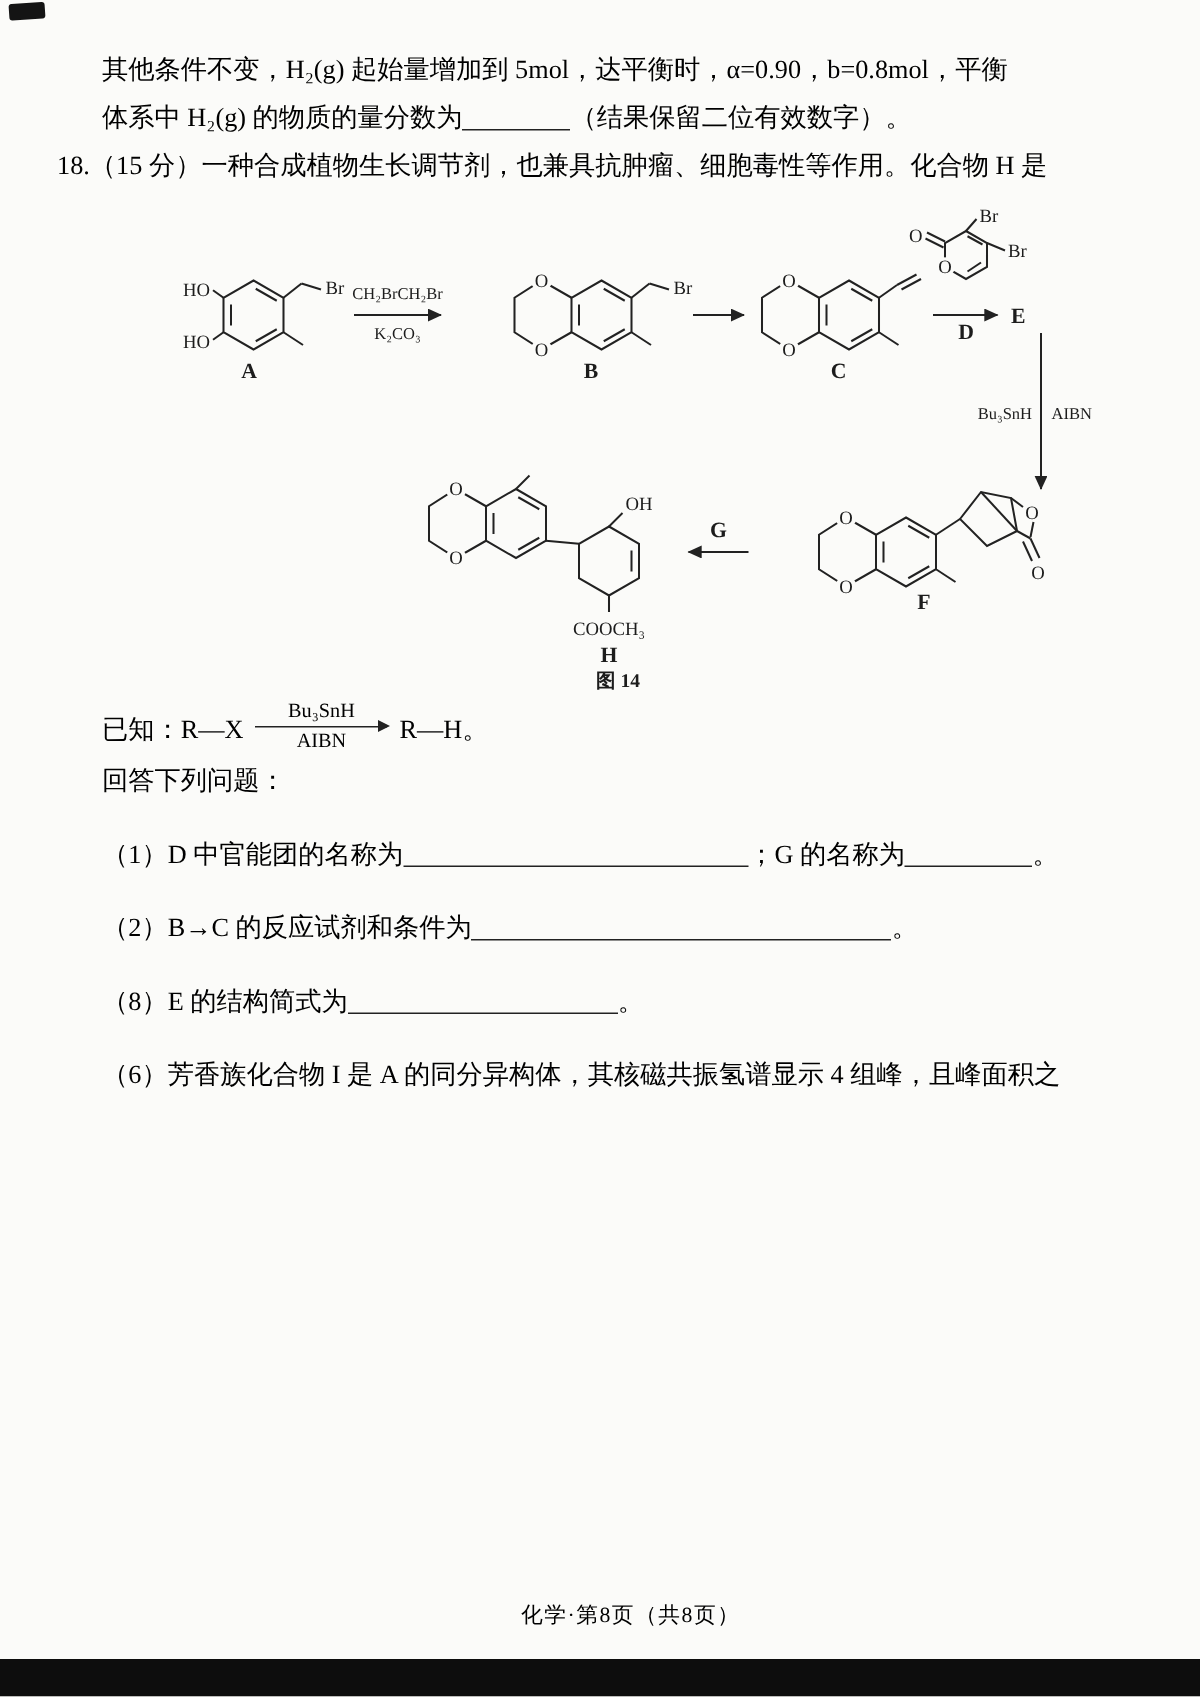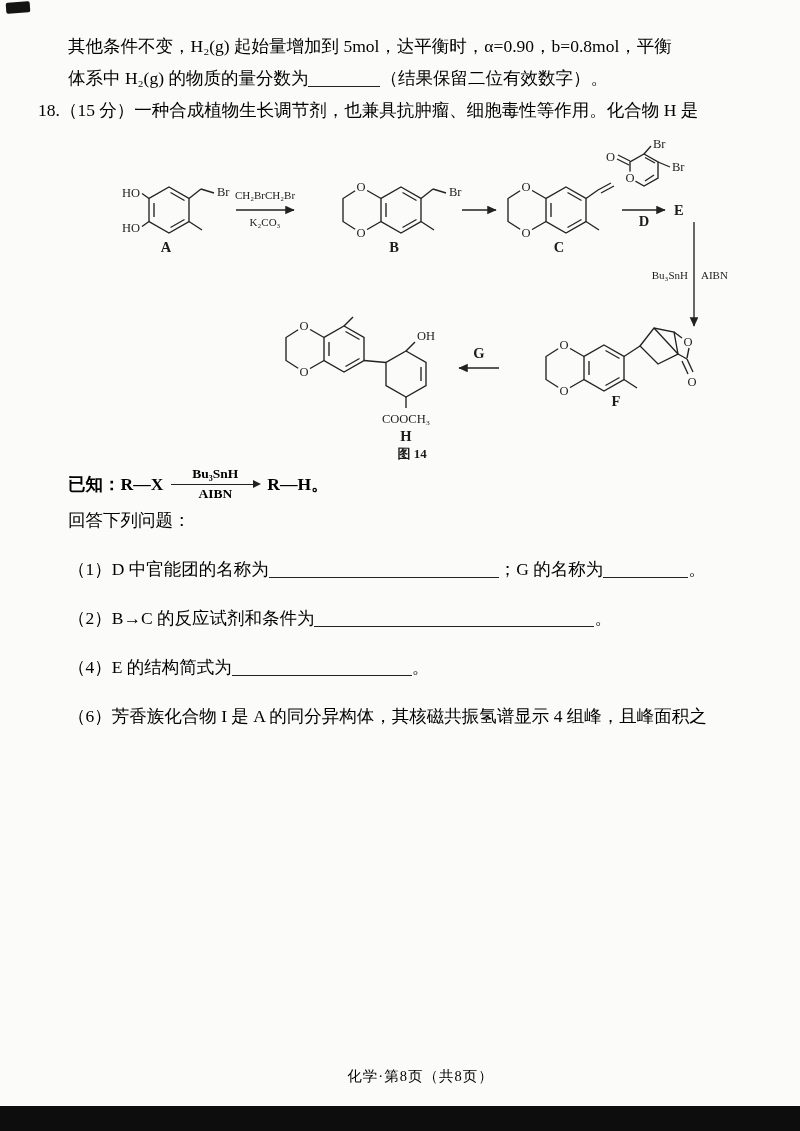--- a/index.html
+++ b/index.html
@@ -25,21 +25,21 @@
   .b280{width:280px;} .b400{width:400px;} .b180{width:180px;}
   .b62{width:62px;}
   .qline{margin-top:17px;}
   .scheme-wrap{margin:10px 0 4px 6px;}
   svg{display:block;}
   svg text{font-family:"Liberation Serif","DejaVu Serif",serif;fill:#1c1c1c;}
   .atom{font-size:12.5px;}
   .lbl{font-size:14.5px;font-weight:bold;}
   .rg{font-size:11px;}
   .cap{font-size:13px;font-weight:bold;}
-  .known-row{display:flex;align-items:center;margin:6px 0 2px 30px;font-weight:bold;}
+  .known-row{display:flex;align-items:flex-end;margin:6px 0 2px 30px;}
   .frac-arrow{display:inline-flex;flex-direction:column;align-items:center;margin:0 8px;line-height:1.1;}
   .frac-arrow .over,.frac-arrow .under{font-size:13.5px;padding:0 4px;}
   .arrow-line{position:relative;width:88px;height:0;border-top:1.4px solid #222;margin:2px 0;}
   .arrow-line::after{
     content:"";position:absolute;right:-2px;top:-5px;
     border-left:8px solid #222;border-top:4.5px solid transparent;border-bottom:4.5px solid transparent;
   }
   .footer{
     position:absolute;left:0;right:0;bottom:45px;
     text-align:center;font-size:14.5px;letter-spacing:1px;padding-left:41px;
@@ -219,21 +219,21 @@
 
       <div class="indent">回答下列问题：</div>
 
       <div class="indent qline">
         <span>（1）D 中官能团的名称为</span><span class="blank b230"></span><span>；G 的名称为</span><span class="blank b85"></span><span>。</span>
       </div>
       <div class="indent qline">
         <span>（2）B→C 的反应试剂和条件为</span><span class="blank b280"></span><span>。</span>
       </div>
       <div class="indent qline">
-        <span>（4）E 的结构简式为</span><span class="blank b180"></span><span>。</span>
+        <span>（8）E 的结构简式为</span><span class="blank b180"></span><span>。</span>
       </div>
       <div class="indent qline">
         <div>（6）芳香族化合物 I 是 A 的同分异构体，其核磁共振氢谱显示 4 组峰，且峰面积之</div>
       </div>
     </div>
   </div>
 
   <div class="footer">化学·第8页（共8页）</div>
   <div class="scan-bar"></div>
 </div>

